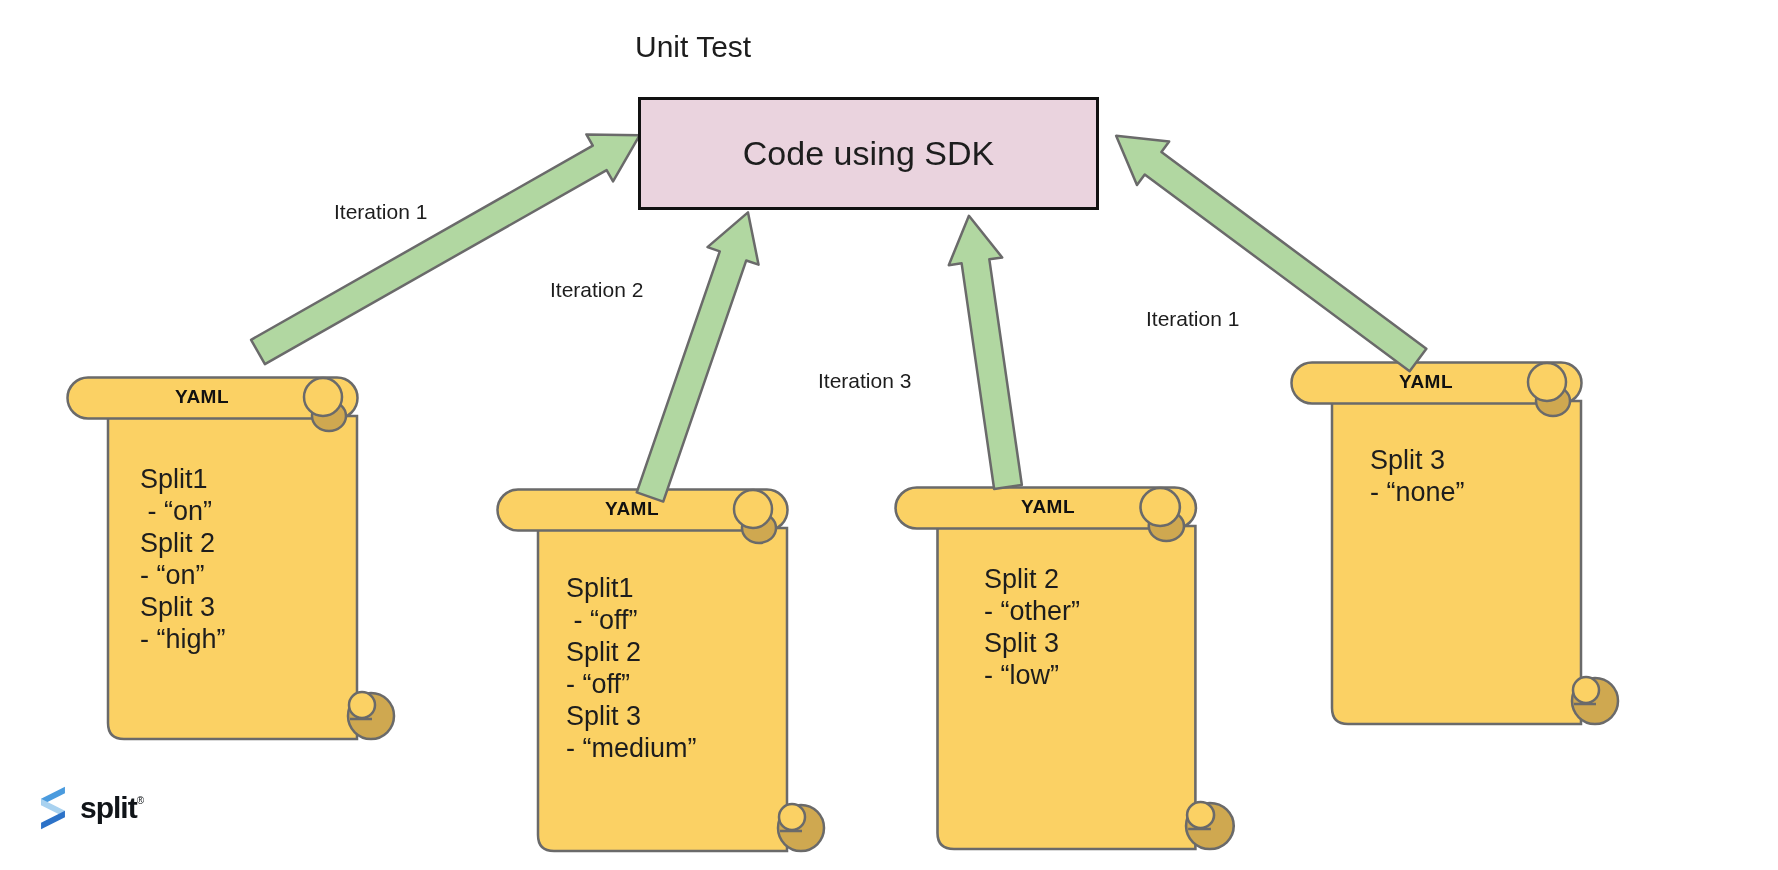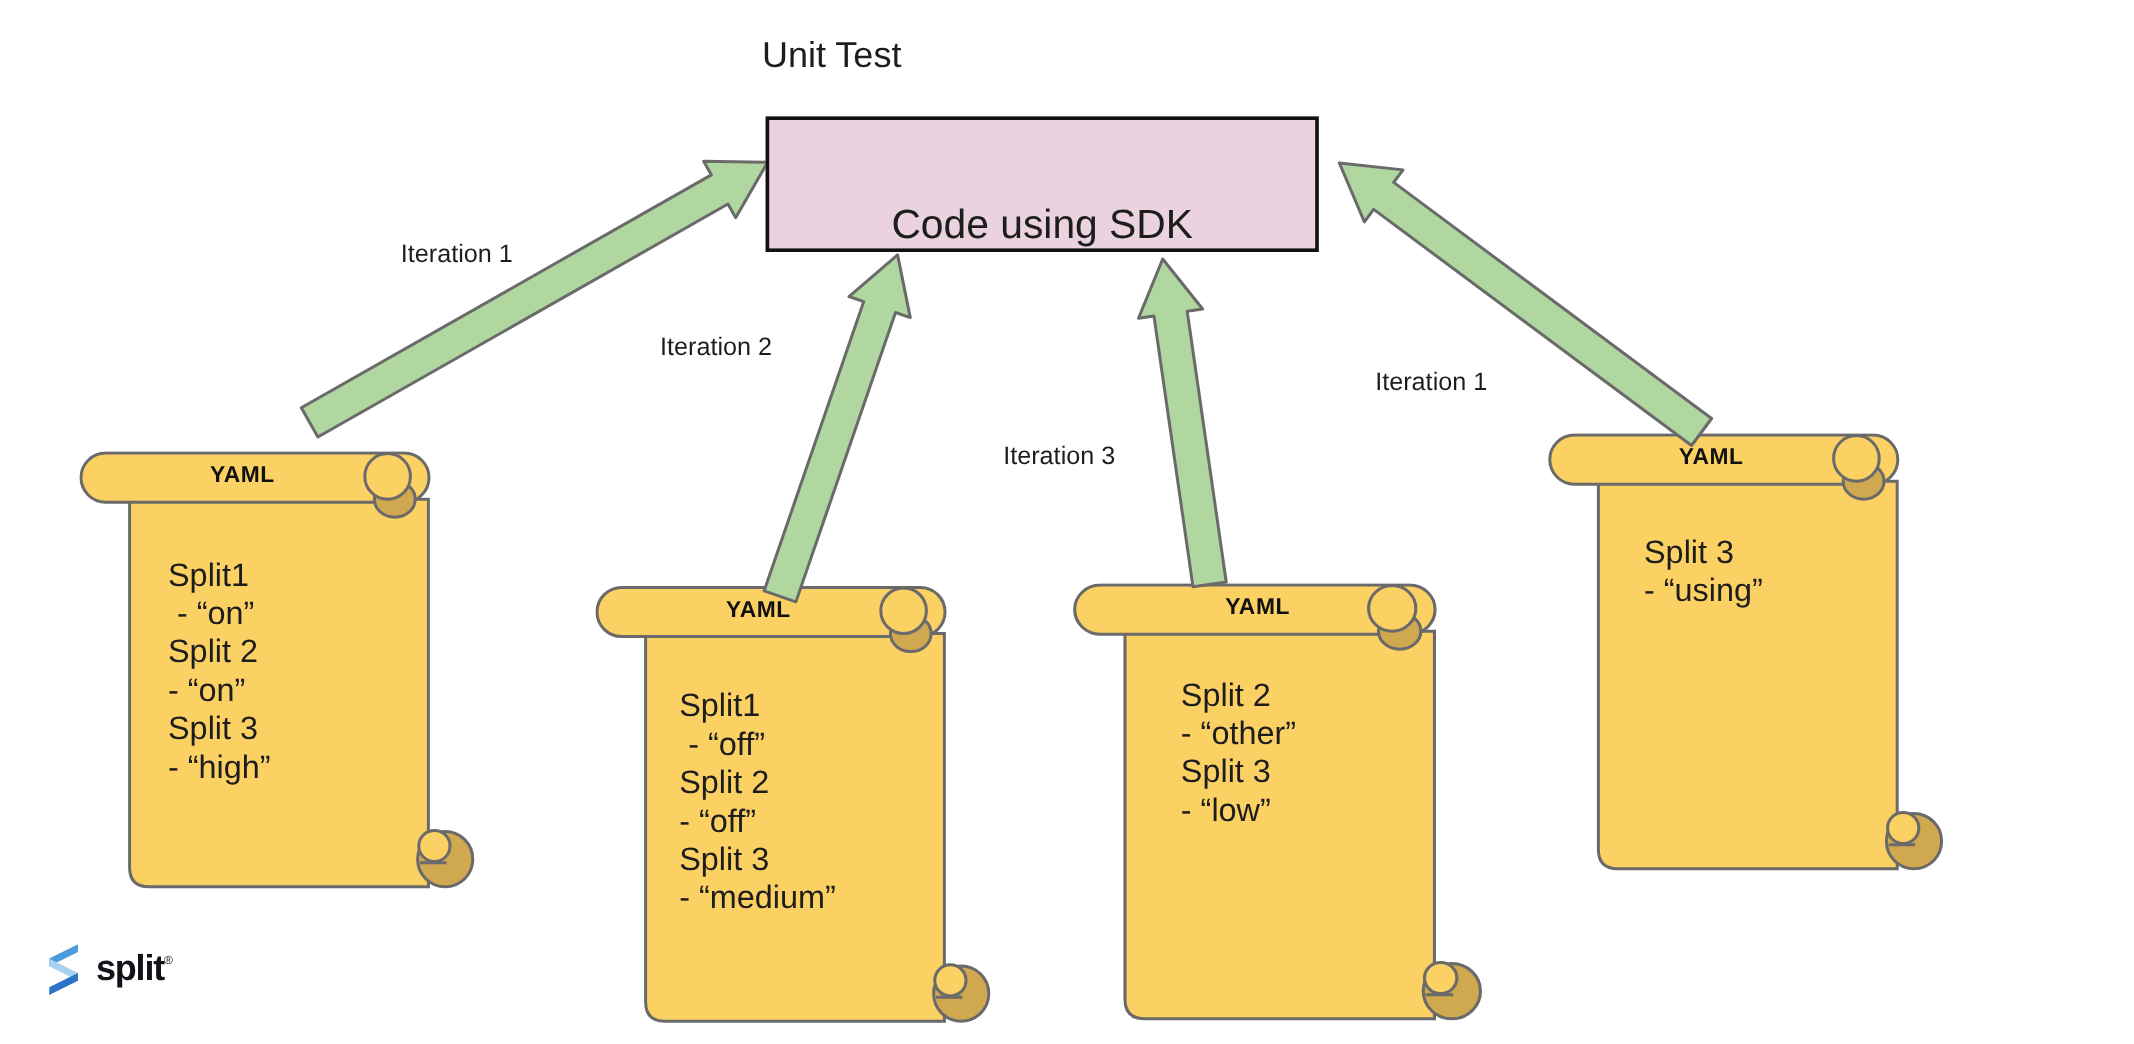--- a/index.html
+++ b/index.html
@@ -21,27 +21,27 @@
     position:relative;width:1778px;height:870px;background:#ffffff;overflow:hidden;
   }
   .abs{position:absolute;}
   .diagram-title{
     left:635px;top:30px;width:400px;
     font-size:30px;line-height:34px;color:var(--text);
   }
   .sdk-box{
     left:638px;top:97px;width:461px;height:113px;
     background:var(--box-fill);border:3px solid var(--box-border);
-    display:flex;align-items:flex-end;justify-content:center;
+    display:flex;align-items:center;justify-content:center;
   }
   .sdk-box-label{font-size:34px;color:var(--text);}
   .iter-label{font-size:21px;line-height:24px;color:var(--text);white-space:nowrap;}
   #iter1{left:293px;top:200px;margin-left:41px;}
   #iter2{left:550px;top:278px;text-align:right;}
-  #iter3{left:836px;top:369px;}
+  #iter3{left:818px;top:369px;}
   #iter4{left:1146px;top:307px;}
   .arrows-layer{left:0;top:0;width:1778px;height:870px;pointer-events:none;}
   .arrow{fill:var(--arrow-fill);stroke:var(--outline);stroke-width:2.5;stroke-linejoin:round;}
   .scroll{position:absolute;}
   .scroll svg.shape{position:absolute;left:0;top:0;width:100%;height:100%;}
   .y{fill:var(--scroll-fill);stroke:var(--outline);stroke-width:2.5;}
   .d{fill:var(--scroll-fold);stroke:var(--outline);stroke-width:2.5;}
   .hook{fill:none;stroke:var(--outline);stroke-width:2.5;}
   .yaml-label{
     position:absolute;left:0;top:10px;width:272px;text-align:center;
@@ -116,21 +116,21 @@
     </div>
   </div>
 
   <div class="scroll" style="left:1290px;top:361px;width:336px;height:372px">
     <svg class="shape" viewBox="0 0 336 372" preserveAspectRatio="none">
         <use href="#scroll-shape"></use>
       </svg>
     <div class="yaml-label">YAML</div>
     <div class="scroll-text" style="left:80px;top:83px">
       <div>Split 3</div>
-      <div>- “using”</div>
+      <div>- “none”</div>
     </div>
   </div>
 
   <svg class="abs arrows-layer" viewBox="0 0 1778 870">
     <path class="arrow" transform="translate(258,352) rotate(-29.6)" d="M0,-14 H393 V-27 L439,0 L393,27 V14 H0 Z"></path>
     <path class="arrow" transform="translate(650,497) rotate(-71.0)" d="M0,-14 H255 V-27 L301,0 L255,27 V14 H0 Z"></path>
     <path class="arrow" transform="translate(1008,487) rotate(-98.2)" d="M0,-14 H228 V-27 L274,0 L228,27 V14 H0 Z"></path>
     <path class="arrow" transform="translate(1418,360) rotate(-143.4)" d="M0,-14 H330 V-27 L376,0 L330,27 V14 H0 Z"></path>
   </svg>
 

